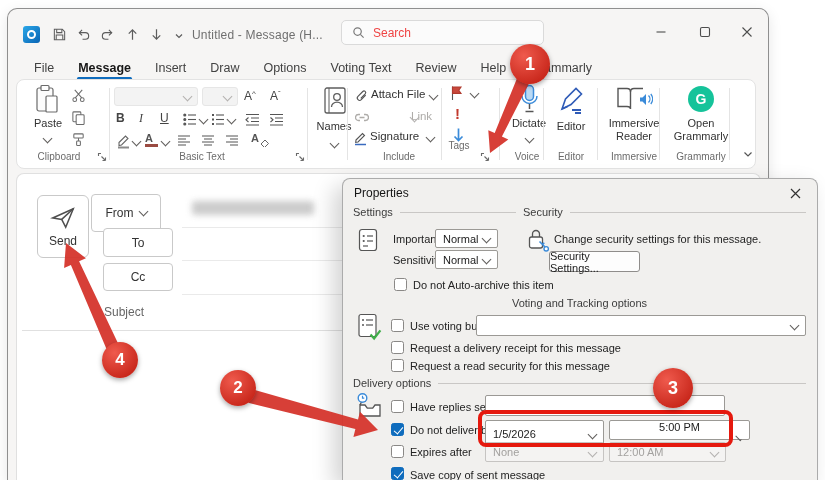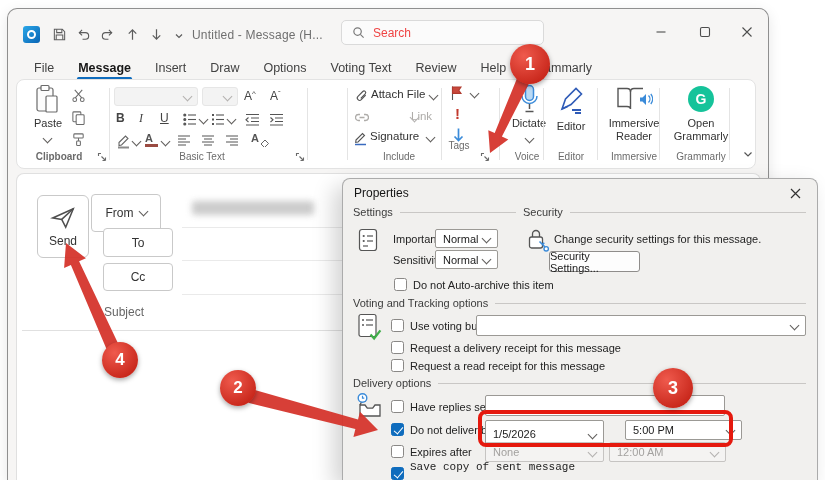--- a/index.html
+++ b/index.html
@@ -187,21 +187,21 @@
           <rect x="5.5" y="5" width="8.5" height="10.5" rx="1"></rect>
       </svg>
     </div>
     <div class="abs" style="left:54px;top:52px;">
       <svg width="15" height="15" viewBox="0 0 16 16" fill="none" stroke="#6b6b6b" stroke-width="1.1">
         <rect x="3" y="2" width="10" height="4.5" rx="1" fill="#fff"></rect>
           <path d="M8 6.5 v3"></path>
           <rect x="6" y="9.5" width="4" height="5" rx="1"></rect>
       </svg>
     </div>
-    <div class="glabel" style="left:6px;top:71px;width:72px;font-weight:bold;">Clipboard</div>
+    <div class="glabel" style="left:6px;top:71px;width:72px;">Clipboard</div>
     <div class="abs" style="left:80px;top:72px;">
       <svg width="10" height="10" viewBox="0 0 10 10" fill="none" stroke="#6b6b6b" stroke-width="1.1">
         <path d="M1.5 4 V1.5 H4"></path>
           <path d="M4.5 4.5 L8.5 8.5 M8.5 8.5 V5.5 M8.5 8.5 H5.5"></path>
       </svg>
     </div>
     <div class="vdiv" style="left:92px;"></div>
 
     <div class="fontbox" style="left:97px;top:7px;width:84px;">
         <span class="chev dis"></span>
@@ -287,20 +287,32 @@
     </div>
     <div class="glabel" style="left:110px;top:71px;width:150px;">Basic Text</div>
     <div class="abs" style="left:278px;top:72px;">
       <svg width="10" height="10" viewBox="0 0 10 10" fill="none" stroke="#6b6b6b" stroke-width="1.1">
         <path d="M1.5 4 V1.5 H4"></path>
           <path d="M4.5 4.5 L8.5 8.5 M8.5 8.5 V5.5 M8.5 8.5 H5.5"></path>
       </svg>
     </div>
     <div class="vdiv" style="left:290px;"></div>
 
+    <div class="abs" style="left:296px;top:4px;width:42px;height:80px;">
+      <span style="position:absolute;left:8px;top:2px;">
+        <svg width="27" height="29" viewBox="0 0 27 29" fill="none" stroke="#5d5d5d" stroke-width="1.3">
+          <rect x="4" y="2" width="20" height="25" rx="2" fill="#fff"></rect>
+          <path d="M8 2 V27" stroke-width="1"></path>
+          <circle cx="16" cy="11" r="3.3"></circle>
+          <path d="M10.5 21 a5.5 4.8 0 0 1 11 0"></path>
+        </svg>
+      </span>
+      <span class="btnlabel" style="left:-4px;right:-4px;top:36px;">Names</span>
+      <span class="chev" style="position:absolute;left:18px;top:56px;"></span>
+    </div>
     <div class="vdiv" style="left:330px;"></div>
 
     <div class="abs" style="left:338px;top:9px;">
       <svg width="13" height="15" viewBox="0 0 14 16" fill="none" stroke="#555" stroke-width="1.2">
         <path d="M11.5 6.5 l-4.7 4.9 a2.5 2.5 0 0 1 -3.6 -3.5 l5.2 -5.3 a1.8 1.8 0 0 1 2.6 2.5 l-4.8 4.9"></path>
       </svg>
     </div>
     <div class="abs" style="left:354px;top:8px;font-size:11.5px;color:#333;">Attach File</div>
     <span class="chev" style="position:absolute;left:413px;top:12px;"></span>
     <div class="abs" style="left:338px;top:31px;">
@@ -475,21 +487,21 @@
     <svg width="23" height="26" viewBox="0 0 23 26" fill="none" stroke="#555" stroke-width="1.3">
       <rect x="2.5" y="10" width="13" height="11" rx="2" fill="#fff"></rect>
       <path d="M5.5 10 V7 a3.5 3.5 0 0 1 7 0 v3"></path>
       <path d="M12.5 14.5 L19.5 21.5 M15.5 17.5 l1.8 -1.8" stroke="#3b8bd9" stroke-width="1.6"></path>
       <circle cx="19.2" cy="21.8" r="2.2" stroke="#3b8bd9" stroke-width="1.4" fill="#fff"></circle>
     </svg>
   </div>
   <div class="dlabel" style="left:211px;top:54px;">Change security settings for this message.</div>
   <div class="dbtn" style="left:206px;top:72px;width:91px;height:21px;">Security Settings...</div>
 
-  <div class="sect" style="left:10px;top:118px;width:453px;">
+  <div class="sect" style="left:10px;top:118px;width:453px;flex-direction:column;">
     <span>Voting and Tracking options</span>
       <span class="rule"></span>
   </div>
   <div class="abs" style="left:14px;top:134px;">
     <svg width="26" height="28" viewBox="0 0 26 28" fill="none" stroke="#555" stroke-width="1.2">
       <rect x="2" y="1.5" width="17" height="22" rx="2" fill="#fff"></rect>
       <circle cx="6" cy="7" r="1" fill="#555" stroke="none"></circle>
         <path d="M9 7 h7"></path>
       <circle cx="6" cy="12" r="1" fill="#555" stroke="none"></circle>
         <path d="M9 12 h7"></path>
@@ -498,21 +510,21 @@
   </div>
   <span class="cb" style="left:48px;top:140px;"></span>
   <div class="dlabel" style="left:67px;top:141px;">Use voting buttons</div>
   <div class="combo" style="left:133px;top:136px;width:330px;height:21px;">
     <span></span>
       <span class="chev"></span>
   </div>
   <span class="cb" style="left:48px;top:162px;"></span>
   <div class="dlabel" style="left:67px;top:163px;">Request a delivery receipt for this message</div>
   <span class="cb" style="left:48px;top:180px;"></span>
-  <div class="dlabel" style="left:67px;top:181px;">Request a read receipt for this message</div>
+  <div class="dlabel" style="left:67px;top:181px;">Request a read security for this message</div>
 
   <div class="sect" style="left:10px;top:198px;width:453px;">
     <span>Delivery options</span>
       <span class="rule"></span>
   </div>
   <div class="abs" style="left:12px;top:213px;">
     <svg width="28" height="28" viewBox="0 0 28 28" fill="none" stroke="#555" stroke-width="1.3">
       <path d="M5 13 h5 l2.3 3.2 h5.4 L20 13 h5 v11 H5 z" fill="#fff"></path>
       <path d="M5 13 l2 -4 h4"></path>
       <circle cx="7.5" cy="6" r="4.3" stroke="#3b8bd9" stroke-width="1.4" fill="#fff"></circle>
@@ -522,38 +534,38 @@
   <span class="cb" style="left:48px;top:221px;"></span>
   <div class="dlabel" style="left:67px;top:222px;">Have replies sent to</div>
   <div class="combo" style="left:142px;top:216px;width:240px;height:21px;"></div>
 
   <span class="cb on" style="left:48px;top:244px;"></span>
   <div class="dlabel" style="left:67px;top:245px;">Do not deliver before</div>
   <div class="combo" style="left:142px;top:241px;width:119px;height:28px;">
     <span>1/5/2026</span>
       <span class="chev"></span>
   </div>
-  <div class="combo" style="left:282px;top:241px;width:117px;height:20px;">
+  <div class="combo" style="left:266px;top:241px;width:141px;height:20px;flex-direction:column;">
     <span>5:00 PM</span>
       <span class="chev"></span>
   </div>
 
   <span class="cb" style="left:48px;top:266px;"></span>
   <div class="dlabel" style="left:67px;top:267px;">Expires after</div>
   <div class="combo dis" style="left:142px;top:263px;width:119px;height:20px;">
     <span>None</span>
       <span class="chev dis"></span>
   </div>
   <div class="combo dis" style="left:266px;top:263px;width:117px;height:20px;">
     <span>12:00 AM</span>
       <span class="chev dis"></span>
   </div>
 
   <span class="cb on" style="left:48px;top:288px;"></span>
-  <div class="dlabel" style="left:67px;top:282px;font-family:Liberation Mono, monospace;">Save copy of sent message</div>
+  <div class="dlabel" style="left:67px;top:290px;">Save copy of sent message</div>
 </div>
 
 <svg class="arrowlayer" width="825" height="480" viewBox="0 0 825 480">
   <polygon points="521.6,67.1 494.7,133.1 488.3,130.2 490,153 508.3,139.4 501.9,136.5 534.4,72.9" fill="#d5352c" opacity="0.95"></polygon>
   <polygon points="248.2,402.8 355.4,429.1 353.4,436.9 378,430 360,411.7 358,419.5 251.8,389.2" fill="#d5352c" opacity="0.95"></polygon>
   <polygon points="119.9,347.3 79.1,261.3 85.9,258.2 66,243 64.1,268 70.9,264.9 108.1,352.7" fill="#d5352c" opacity="0.95"></polygon>
 </svg>
 <div class="redbox"></div>
 <div class="ann-circle" style="left:510px;top:44px;width:40px;height:40px;font-size:18px;">1</div>
 <div class="ann-circle" style="left:220px;top:370px;width:36px;height:36px;font-size:17px;">2</div>

